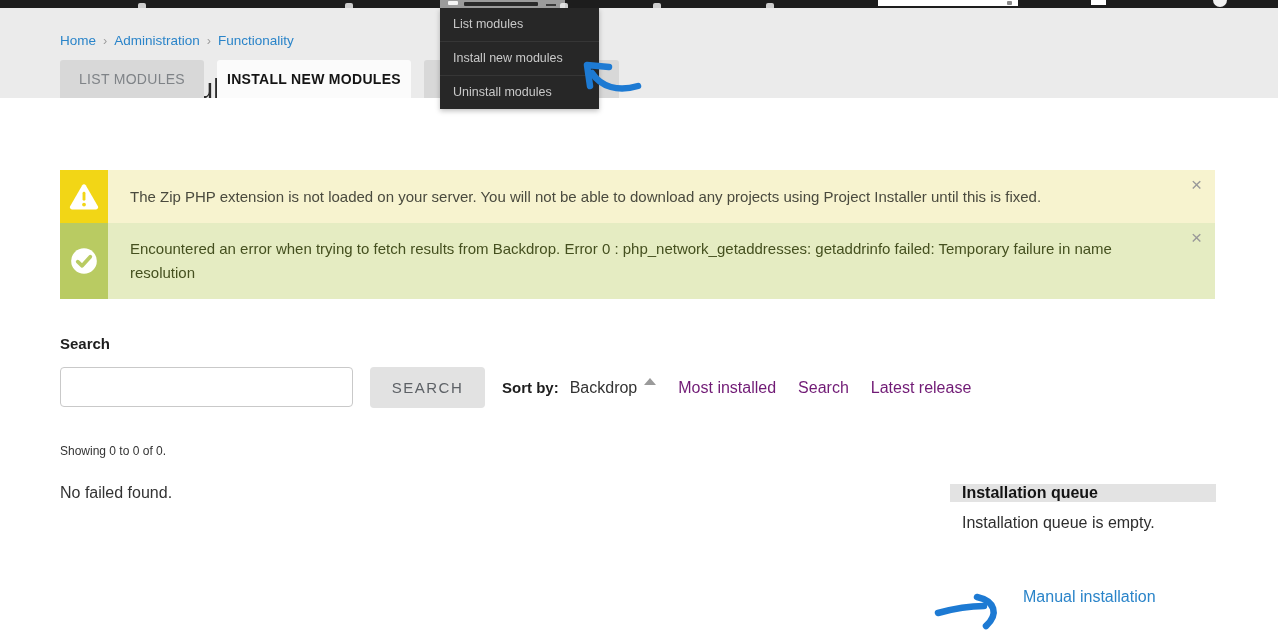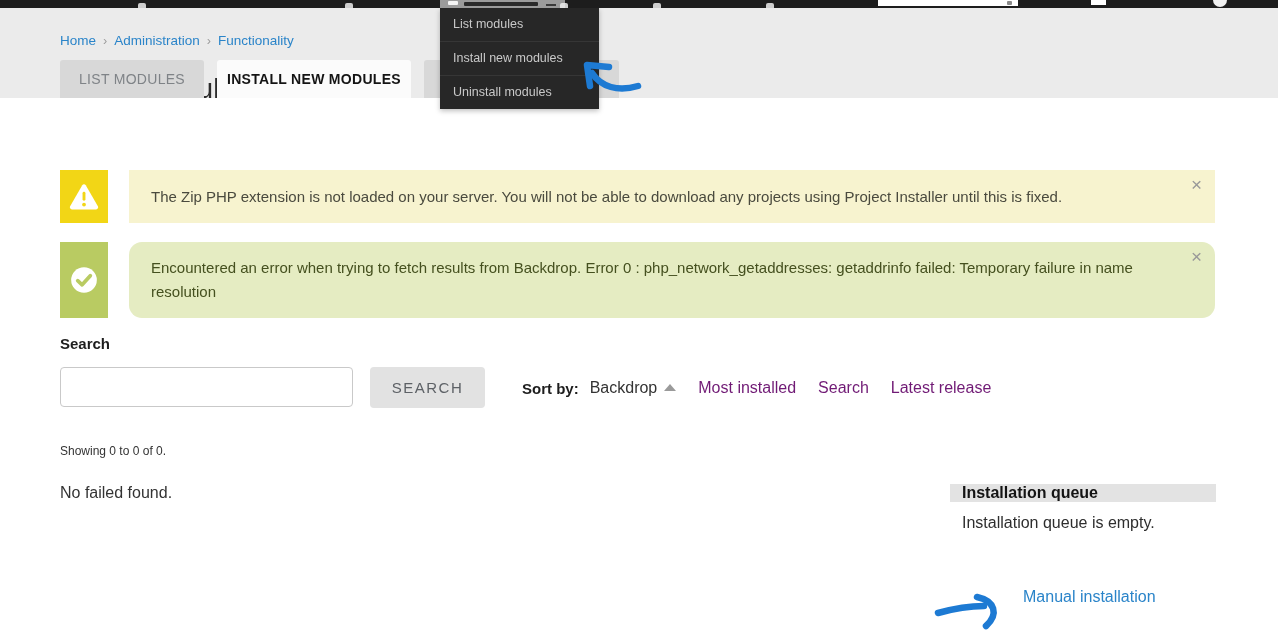--- a/index.html
+++ b/index.html
@@ -32,34 +32,34 @@
   .crumb-sep { margin:0 7px; color:#9a9a9a; font-size:12.5px; }
   .page-title { position:absolute; left:60px; top:46px; font-size:28px; line-height:32px; color:#2b2b2b; font-weight:400; letter-spacing:.2px; }
   .tabs { position:absolute; left:60px; bottom:0; display:flex; gap:13px; height:38px; }
   .tab { display:flex; align-items:center; justify-content:center; font-size:14px; letter-spacing:.3px; border-radius:3px 3px 0 0; cursor:pointer; }
   .tab.inactive { background:#d8d8d8; color:#7f8387; }
   .tab.active { background:#fbfbfb; color:#141414; font-weight:700; }
   .tab-1 { width:144px; } .tab-2 { width:194px; } .tab-3 { width:195px; }
 
   
   .messages { position:absolute; left:60px; top:170px; width:1155px; z-index:10; }
-  .message { display:flex; margin-bottom:19px; position:relative;gap:21px; }
+  .message { display:flex; position:relative; }
   .msg-stripe { flex:0 0 48px; width:48px; display:flex; align-items:center; justify-content:center; }
   .message.warning .msg-stripe { background:#f2d616; }
   .message.status  .msg-stripe { background:#b9cb62; }
   .msg-body { flex:1; padding:14px 46px 14px 22px; font-size:15px; line-height:24px; }
   .message.warning .msg-body { background:#f7f3cf; color:#4a4a3e; display:flex; align-items:center; min-height:53px; }
-  .message.status  .msg-body { background:#e5ecc2; color:#45501f; min-height:67px;border-radius:13px; }
+  .message.status  .msg-body { background:#e5ecc2; color:#45501f; min-height:67px; }
   .msg-close { position:absolute; top:5px; right:13px; font-size:19px; line-height:1; color:#999; background:none; border:none; cursor:pointer; padding:0; font-family:inherit; }
 
   
   .search-label { position:absolute; left:60px; top:335px; font-size:15px; font-weight:700; color:#1d1d1d; }
   .search-input { position:absolute; left:60px; top:367px; width:293px; height:40px; border:1px solid #c9c9c9; border-radius:4px; background:#fff; font-size:15px; padding:0 10px; font-family:inherit; }
   .search-btn { position:absolute; left:370px; top:367px; width:115px; height:41px; background:#e2e2e2; border:none; border-radius:4px; color:#5d6166; font-size:15px; letter-spacing:1.5px; cursor:pointer; font-family:inherit; }
-  .sort-row { position:absolute; left:502px; top:379px; display:flex; align-items:center; font-size:16px; white-space:nowrap;margin-left:20px; }
+  .sort-row { position:absolute; left:502px; top:379px; display:flex; align-items:flex-start; font-size:16px; white-space:nowrap; }
   .sort-label { font-weight:700; font-size:15px; color:#1d1d1d; }
   .sort-current { margin-left:11px; color:#333; cursor:pointer; }
   .sort-arrow { display:inline-block; margin-left:7px; width:0; height:0; border-left:6px solid transparent; border-right:6px solid transparent; border-bottom:7px solid #9a9a9a; position:relative; top:-1px; cursor:pointer; }
   .sort-link { margin-left:22px; color:#701a75; text-decoration:none; cursor:pointer; }
 
   
   .results-summary { position:absolute; left:60px; top:444px; font-size:12px; color:#333; }
   .results-empty { position:absolute; left:60px; top:484px; font-size:16px; color:#333; }
 
   

